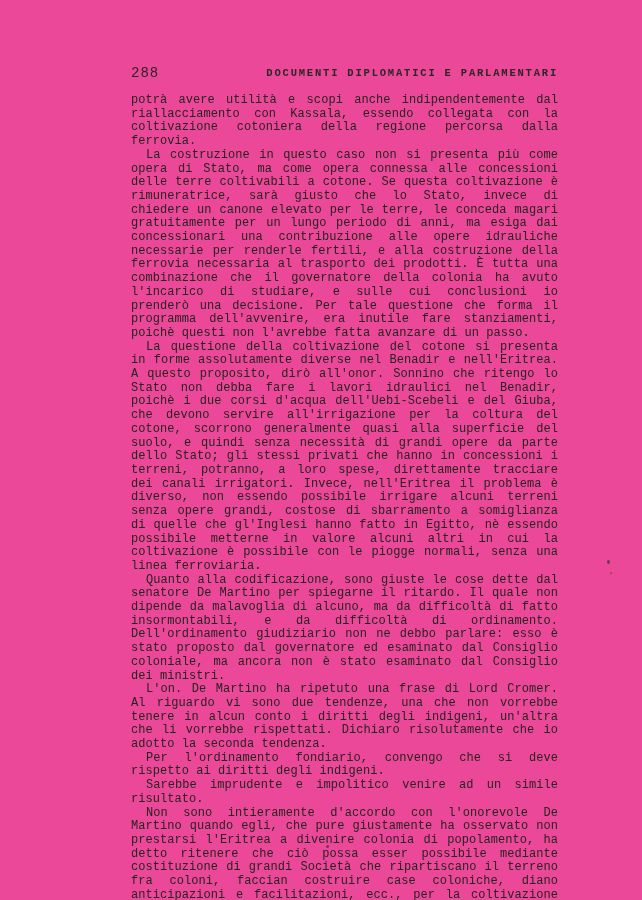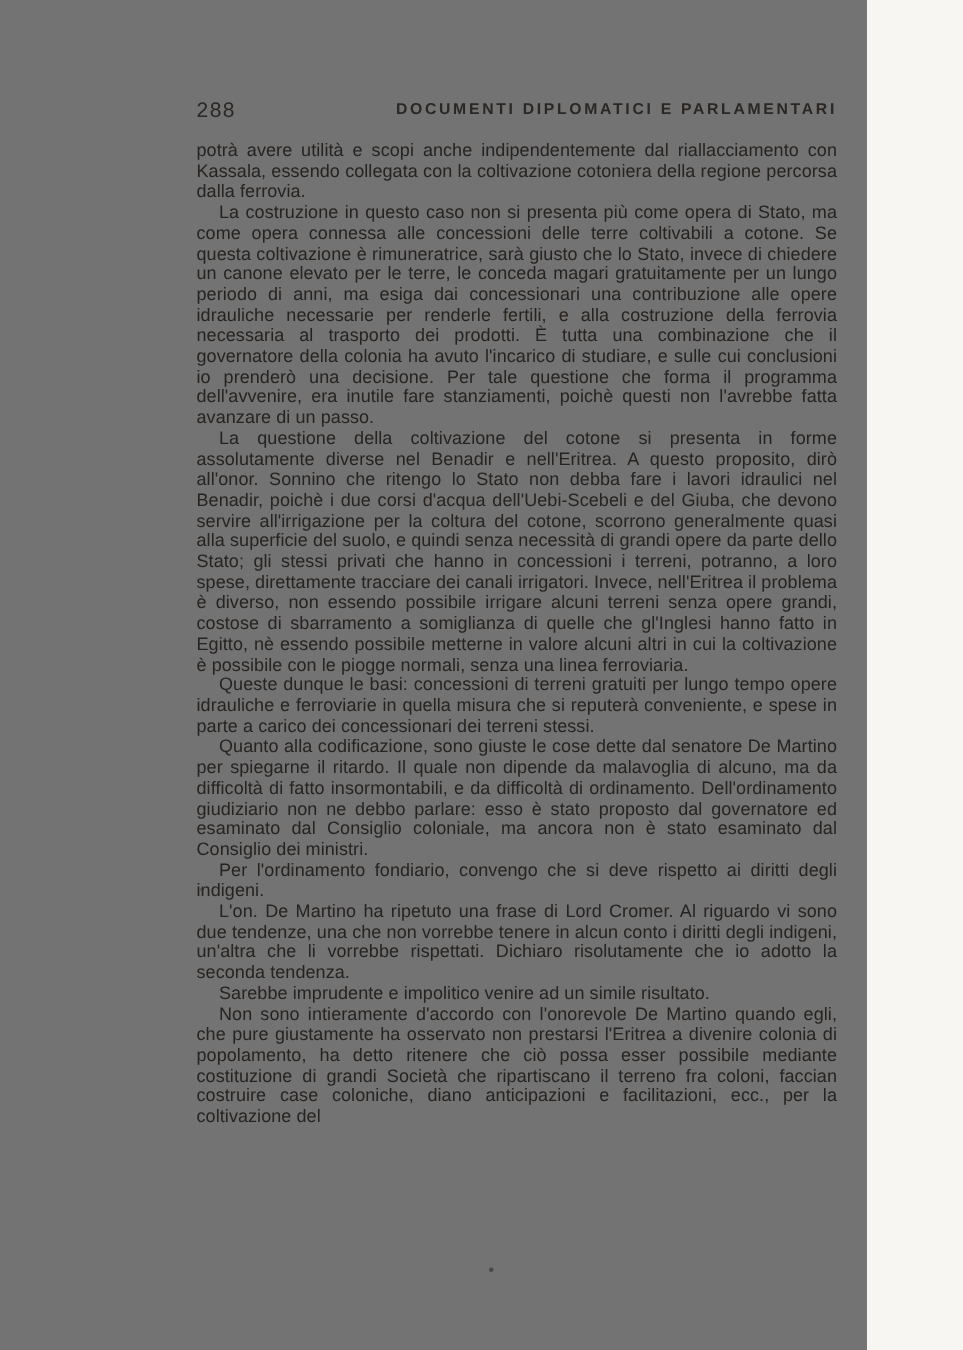--- a/index.html
+++ b/index.html
@@ -2,25 +2,25 @@
 <html><head>
 <meta charset="utf-8">
 <style>
   html, body {
     margin: 0;
     padding: 0;
     background: #f7f6f3;
   }
   .page {
     position: relative;
-    width: 578px;
+    width: 642px;
     height: 900px;
-    background: #737373;
+    background: #ec4899;
     overflow: hidden;
-    font-family: Liberation Sans, sans-serif;
+    font-family: Liberation Mono, monospace;
     color: #272320;
   }
   .header {
     position: absolute;
     top: 65px;
     left: 131px;
     width: 427px;
     height: 16px;
   }
   .page-number {
@@ -79,24 +79,23 @@
 
   <div class="header">
     <span class="page-number">288</span>
     <span class="running-title">DOCUMENTI DIPLOMATICI E PARLAMENTARI</span>
   </div>
 
   <div class="text-block">
     <p class="no-indent">potrà avere utilità e scopi anche indipendentemente dal riallacciamento con Kassala, essendo collegata con la coltivazione cotoniera della regione percorsa dalla ferrovia.</p>
     <p>La costruzione in questo caso non si presenta più come opera di Stato, ma come opera connessa alle concessioni delle terre coltivabili a cotone. Se questa coltivazione è rimuneratrice, sarà giusto che lo Stato, invece di chiedere un canone elevato per le terre, le conceda magari gratuitamente per un lungo periodo di anni, ma esiga dai concessionari una contribuzione alle opere idrauliche necessarie per renderle fertili, e alla costruzione della ferrovia necessaria al trasporto dei prodotti. È tutta una combinazione che il governatore della colonia ha avuto l'incarico di studiare, e sulle cui conclusioni io prenderò una decisione. Per tale questione che forma il programma dell'avvenire, era inutile fare stanziamenti, poichè questi non l'avrebbe fatta avanzare di un passo.</p>
     <p>La questione della coltivazione del cotone si presenta in forme assolutamente diverse nel Benadir e nell'Eritrea. A questo proposito, dirò all'onor. Sonnino che ritengo lo Stato non debba fare i lavori idraulici nel Benadir, poichè i due corsi d'acqua dell'Uebi-Scebeli e del Giuba, che devono servire all'irrigazione per la coltura del cotone, scorrono generalmente quasi alla superficie del suolo, e quindi senza necessità di grandi opere da parte dello Stato; gli stessi privati che hanno in concessioni i terreni, potranno, a loro spese, direttamente tracciare dei canali irrigatori. Invece, nell'Eritrea il problema è diverso, non essendo possibile irrigare alcuni terreni senza opere grandi, costose di sbarramento a somiglianza di quelle che gl'Inglesi hanno fatto in Egitto, nè essendo possibile metterne in valore alcuni altri in cui la coltivazione è possibile con le piogge normali, senza una linea ferroviaria.</p>
-    <p>Queste dunque le basi: concessioni di terreni gratuiti per lungo tempo opere idrauliche e ferroviarie in quella misura che si reputerà conveniente, e spese in parte a carico dei concessionari dei terreni stessi.</p>
     <p>Quanto alla codificazione, sono giuste le cose dette dal senatore De Martino per spiegarne il ritardo. Il quale non dipende da malavoglia di alcuno, ma da difficoltà di fatto insormontabili, e da difficoltà di ordinamento. Dell'ordinamento giudiziario non ne debbo parlare: esso è stato proposto dal governatore ed esaminato dal Consiglio coloniale, ma ancora non è stato esaminato dal Consiglio dei ministri.</p>
+    <p>L'on. De Martino ha ripetuto una frase di Lord Cromer. Al riguardo vi sono due tendenze, una che non vorrebbe tenere in alcun conto i diritti degli indigeni, un'altra che li vorrebbe rispettati. Dichiaro risolutamente che io adotto la seconda tendenza.</p>
     <p>Per l'ordinamento fondiario, convengo che si deve rispetto ai diritti degli indigeni.</p>
-    <p>L'on. De Martino ha ripetuto una frase di Lord Cromer. Al riguardo vi sono due tendenze, una che non vorrebbe tenere in alcun conto i diritti degli indigeni, un'altra che li vorrebbe rispettati. Dichiaro risolutamente che io adotto la seconda tendenza.</p>
     <p>Sarebbe imprudente e impolitico venire ad un simile risultato.</p>
     <p>Non sono intieramente d'accordo con l'onorevole De Martino quando egli, che pure giustamente ha osservato non prestarsi l'Eritrea a divenire colonia di popolamento, ha detto ritenere che ciò possa esser possibile mediante costituzione di grandi Società che ripartiscano il terreno fra coloni, faccian costruire case coloniche, diano anticipazioni e facilitazioni, ecc., per la coltivazione del</p>
   </div>
 
   <span class="speck s1"></span>
   <span class="speck s2"></span>
   <span class="speck s3"></span>
   <span class="speck s4"></span>
 
 </div>

